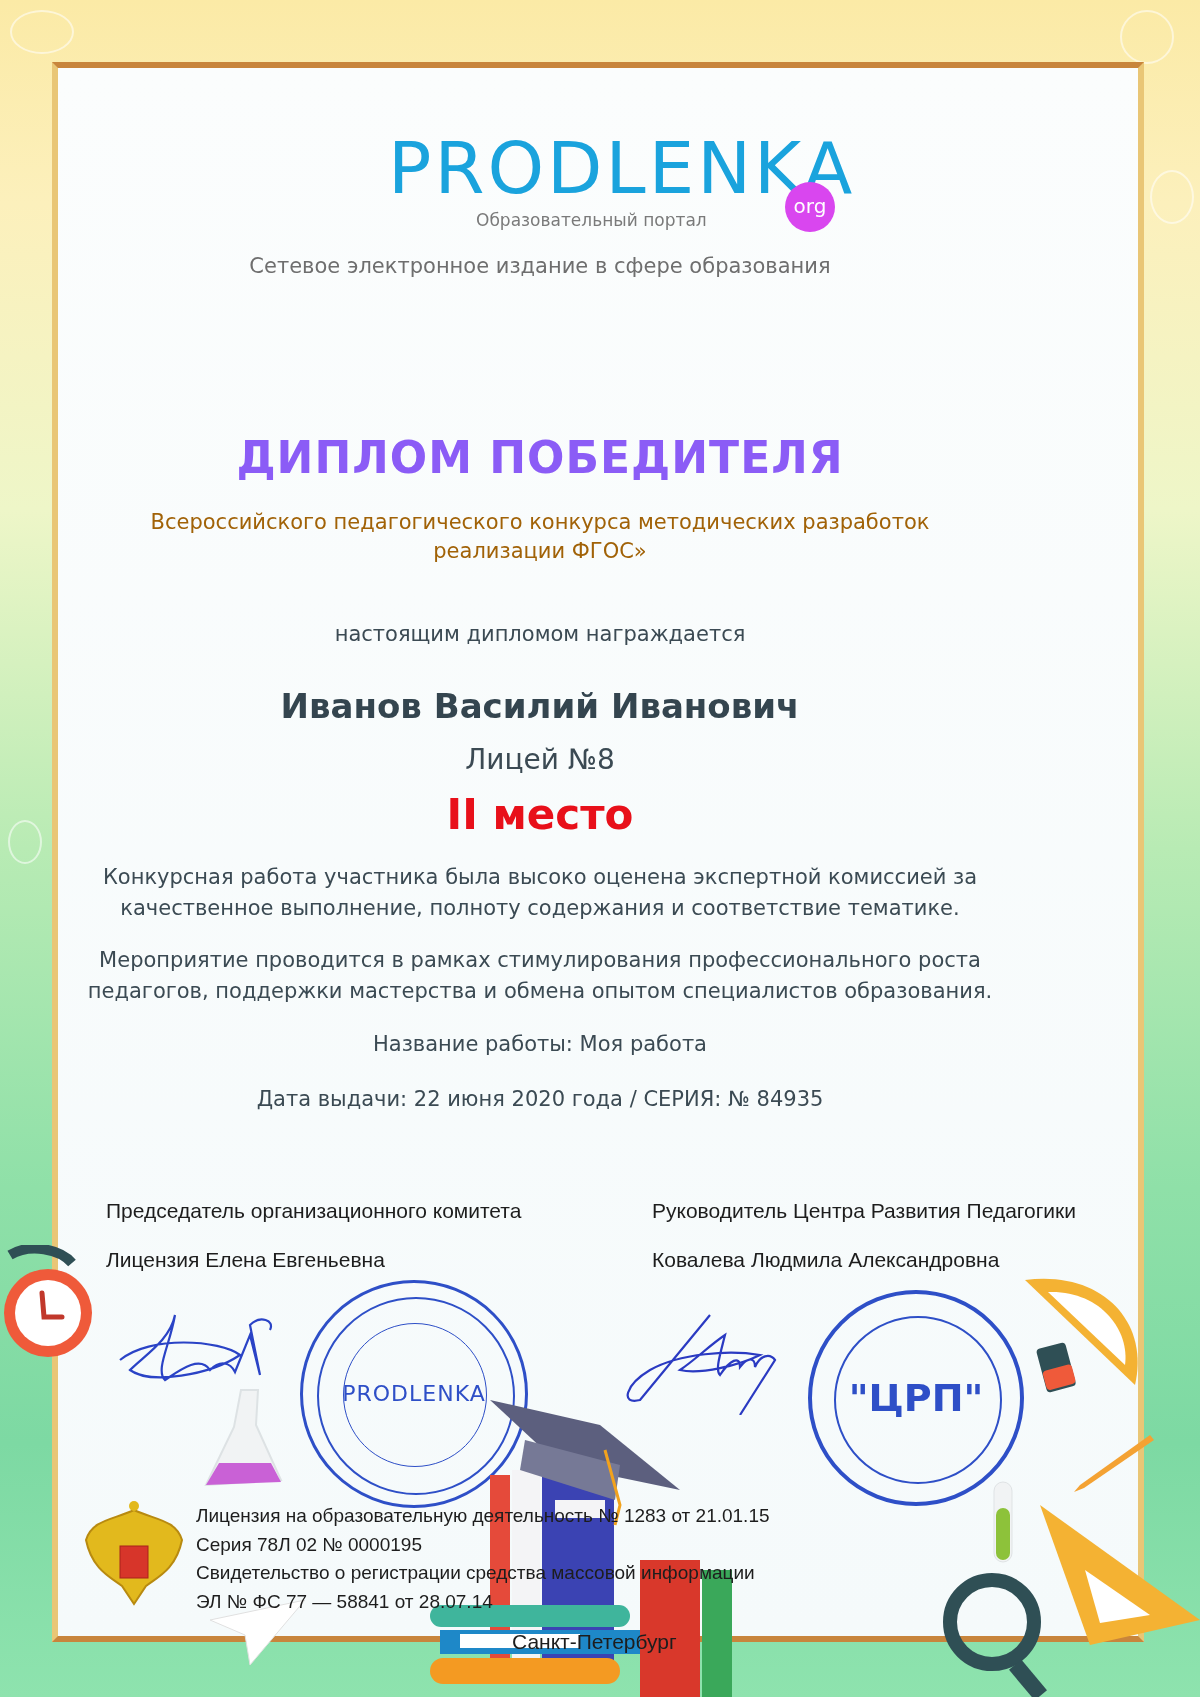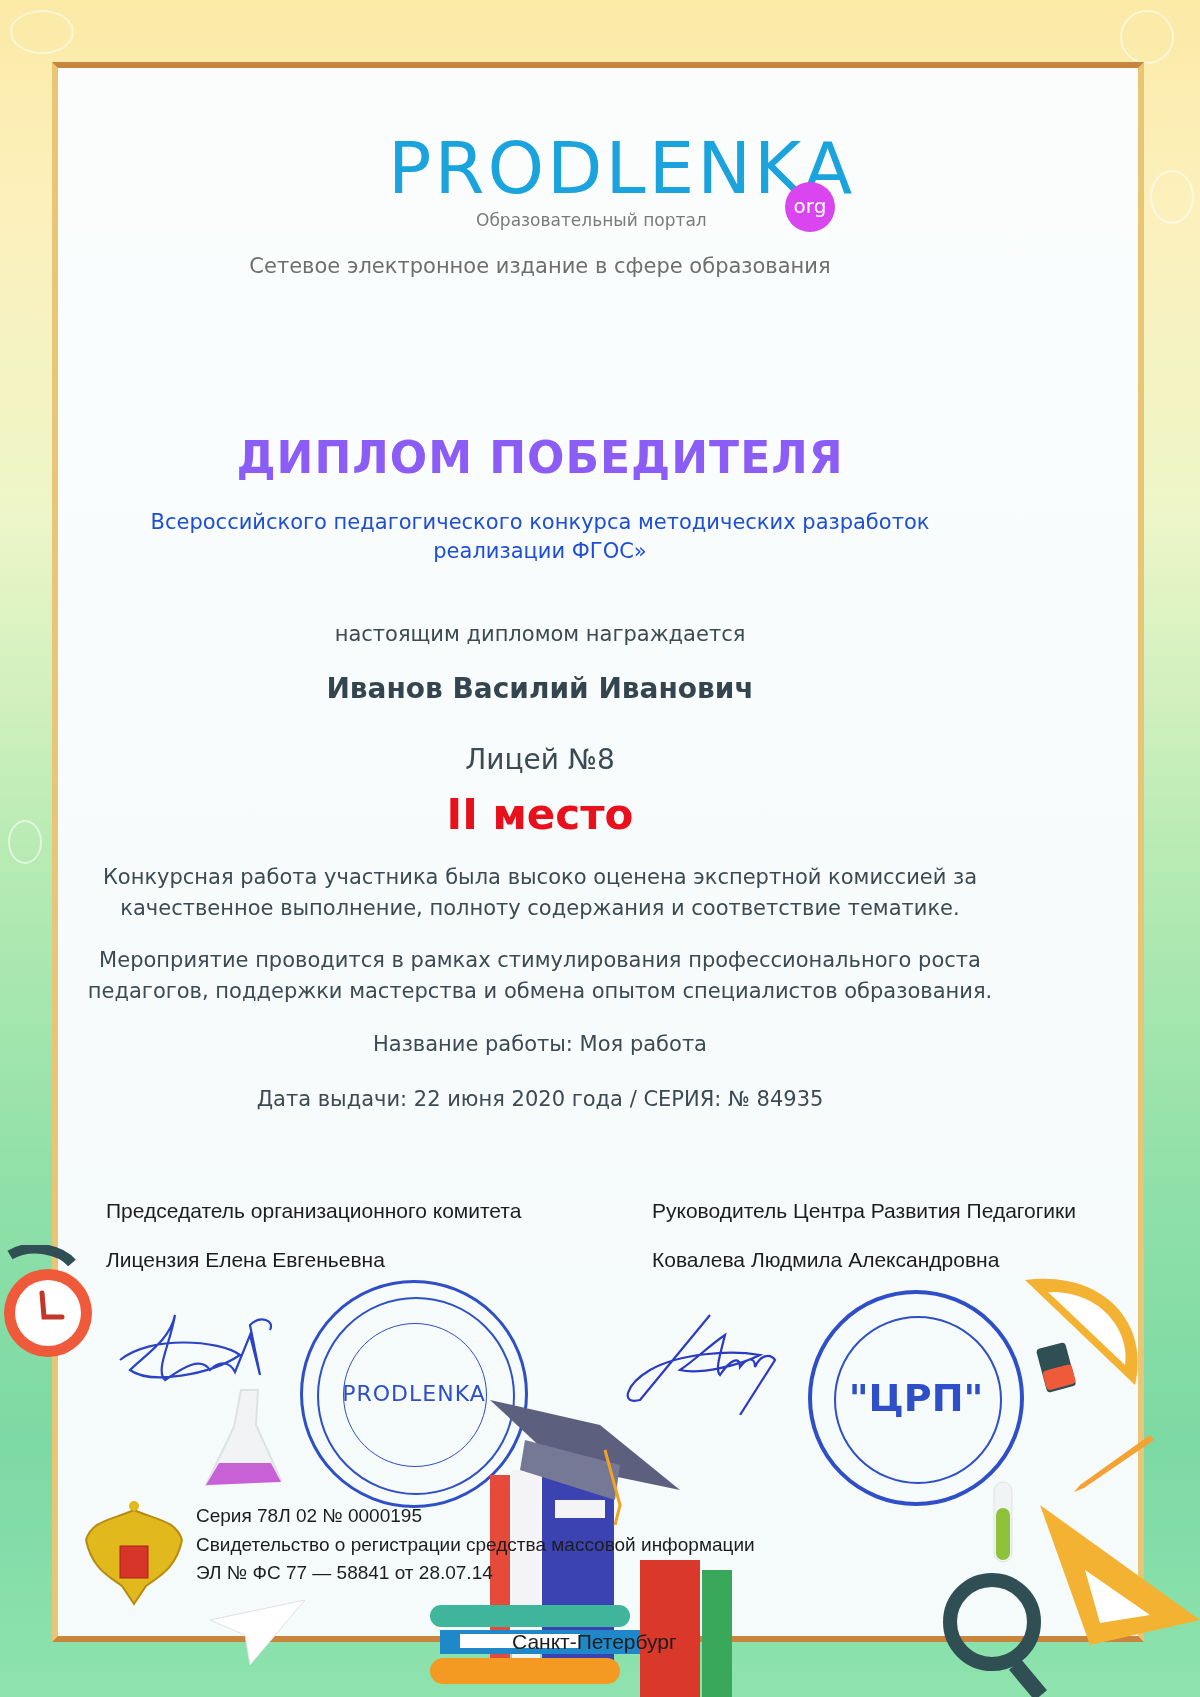--- a/index.html
+++ b/index.html
@@ -18,23 +18,23 @@
       box-sizing:border-box;
       background:#f7fbfc;
     }
     .frame-inner { position:absolute; inset:0; background:linear-gradient(180deg,#fbfdfd 0%, #f5fafb 100%); }
     .center { position:absolute; left:0; width:1080px; text-align:center; }
     .logo { position:absolute; left:388px; top:132px; font-family:"DejaVu Sans", sans-serif; font-size:72px; letter-spacing:3px; color:#1aa3dd; font-weight:400; line-height:1; }
     .logo-org { position:absolute; left:785px; top:182px; width:50px; height:50px; border-radius:50%; background:#d946ef; color:#fff; font-size:20px; text-align:center; line-height:48px; }
     .logo-sub { position:absolute; left:476px; top:210px; font-size:17px; color:#7a7a7a; }
     .tagline { top:254px; font-size:21px; color:#6e6e6e; }
     .title { top:432px; font-size:44px; font-weight:bold; color:#8b5cf6; letter-spacing:1px; }
-    .contest { top:508px; font-size:21px; color:#1d4ed8; line-height:29px; }
+    .contest { top:508px; font-size:21px; color:#a16207; line-height:29px; }
     .awarded { top:622px; font-size:21px; color:#3b4a53; }
-    .name { top:672px; font-size:28px; font-weight:bold; color:#34454f; }
+    .name { top:686px; font-size:34px; font-weight:bold; color:#34454f; }
     .org { top:743px; font-size:28px; color:#3b4a53; }
     .place { top:790px; font-size:42px; font-weight:bold; color:#e8101a; }
     .p1 { top:862px; font-size:21px; color:#3b4a53; line-height:31px;text-align:center; }
     .p2 { top:945px; font-size:21px; color:#3b4a53; line-height:31px; }
     .workname { top:1032px; font-size:21px; color:#3b4a53; }
     .issued { top:1087px; font-size:21px; color:#3b4a53; }
     .sig-label { position:absolute; font-family:"Liberation Sans", sans-serif; font-size:21px; color:#1d1d1d; }
     .license { position:absolute; left:196px; top:1502px; font-family:"Liberation Sans", sans-serif; font-size:19px; color:#1d1d1d; line-height:28.5px; z-index:5; }
     .city { position:absolute; left:512px; top:1630px; font-family:"Liberation Sans", sans-serif; font-size:21px; color:#1d1d1d; z-index:6; }
     .stamp { position:absolute; border-radius:50%; border:3px solid #2e4fc7; box-sizing:border-box; color:#2e4fc7; }
@@ -164,18 +164,19 @@
   <path d="M0,0 L160,115 L50,140 Z" fill="#f4b233"></path>
   <path d="M45,65 L110,110 L60,118 Z" fill="#fff"></path>
 </svg>
 
 <svg class="deco" style="left:940px;top:1570px;" width="110" height="127" viewBox="0 0 110 127">
   <circle cx="52" cy="52" r="42" fill="none" stroke="#2f4f55" stroke-width="14"></circle>
   <rect x="80" y="90" width="16" height="40" fill="#2f4f55" transform="rotate(-40 88 110)"></rect>
 </svg>
 
 <div class="license">
+  <div>Лицензия на образовательную деятельность № 1283 от 21.01.15</div>
   <div>Серия 78Л 02 № 0000195</div>
   <div>Свидетельство о регистрации средства массовой информации</div>
   <div>ЭЛ № ФС 77 — 58841 от 28.07.14</div>
 </div>
 
 <div class="city">Санкт-Петербург</div>
 
 </body></html>

